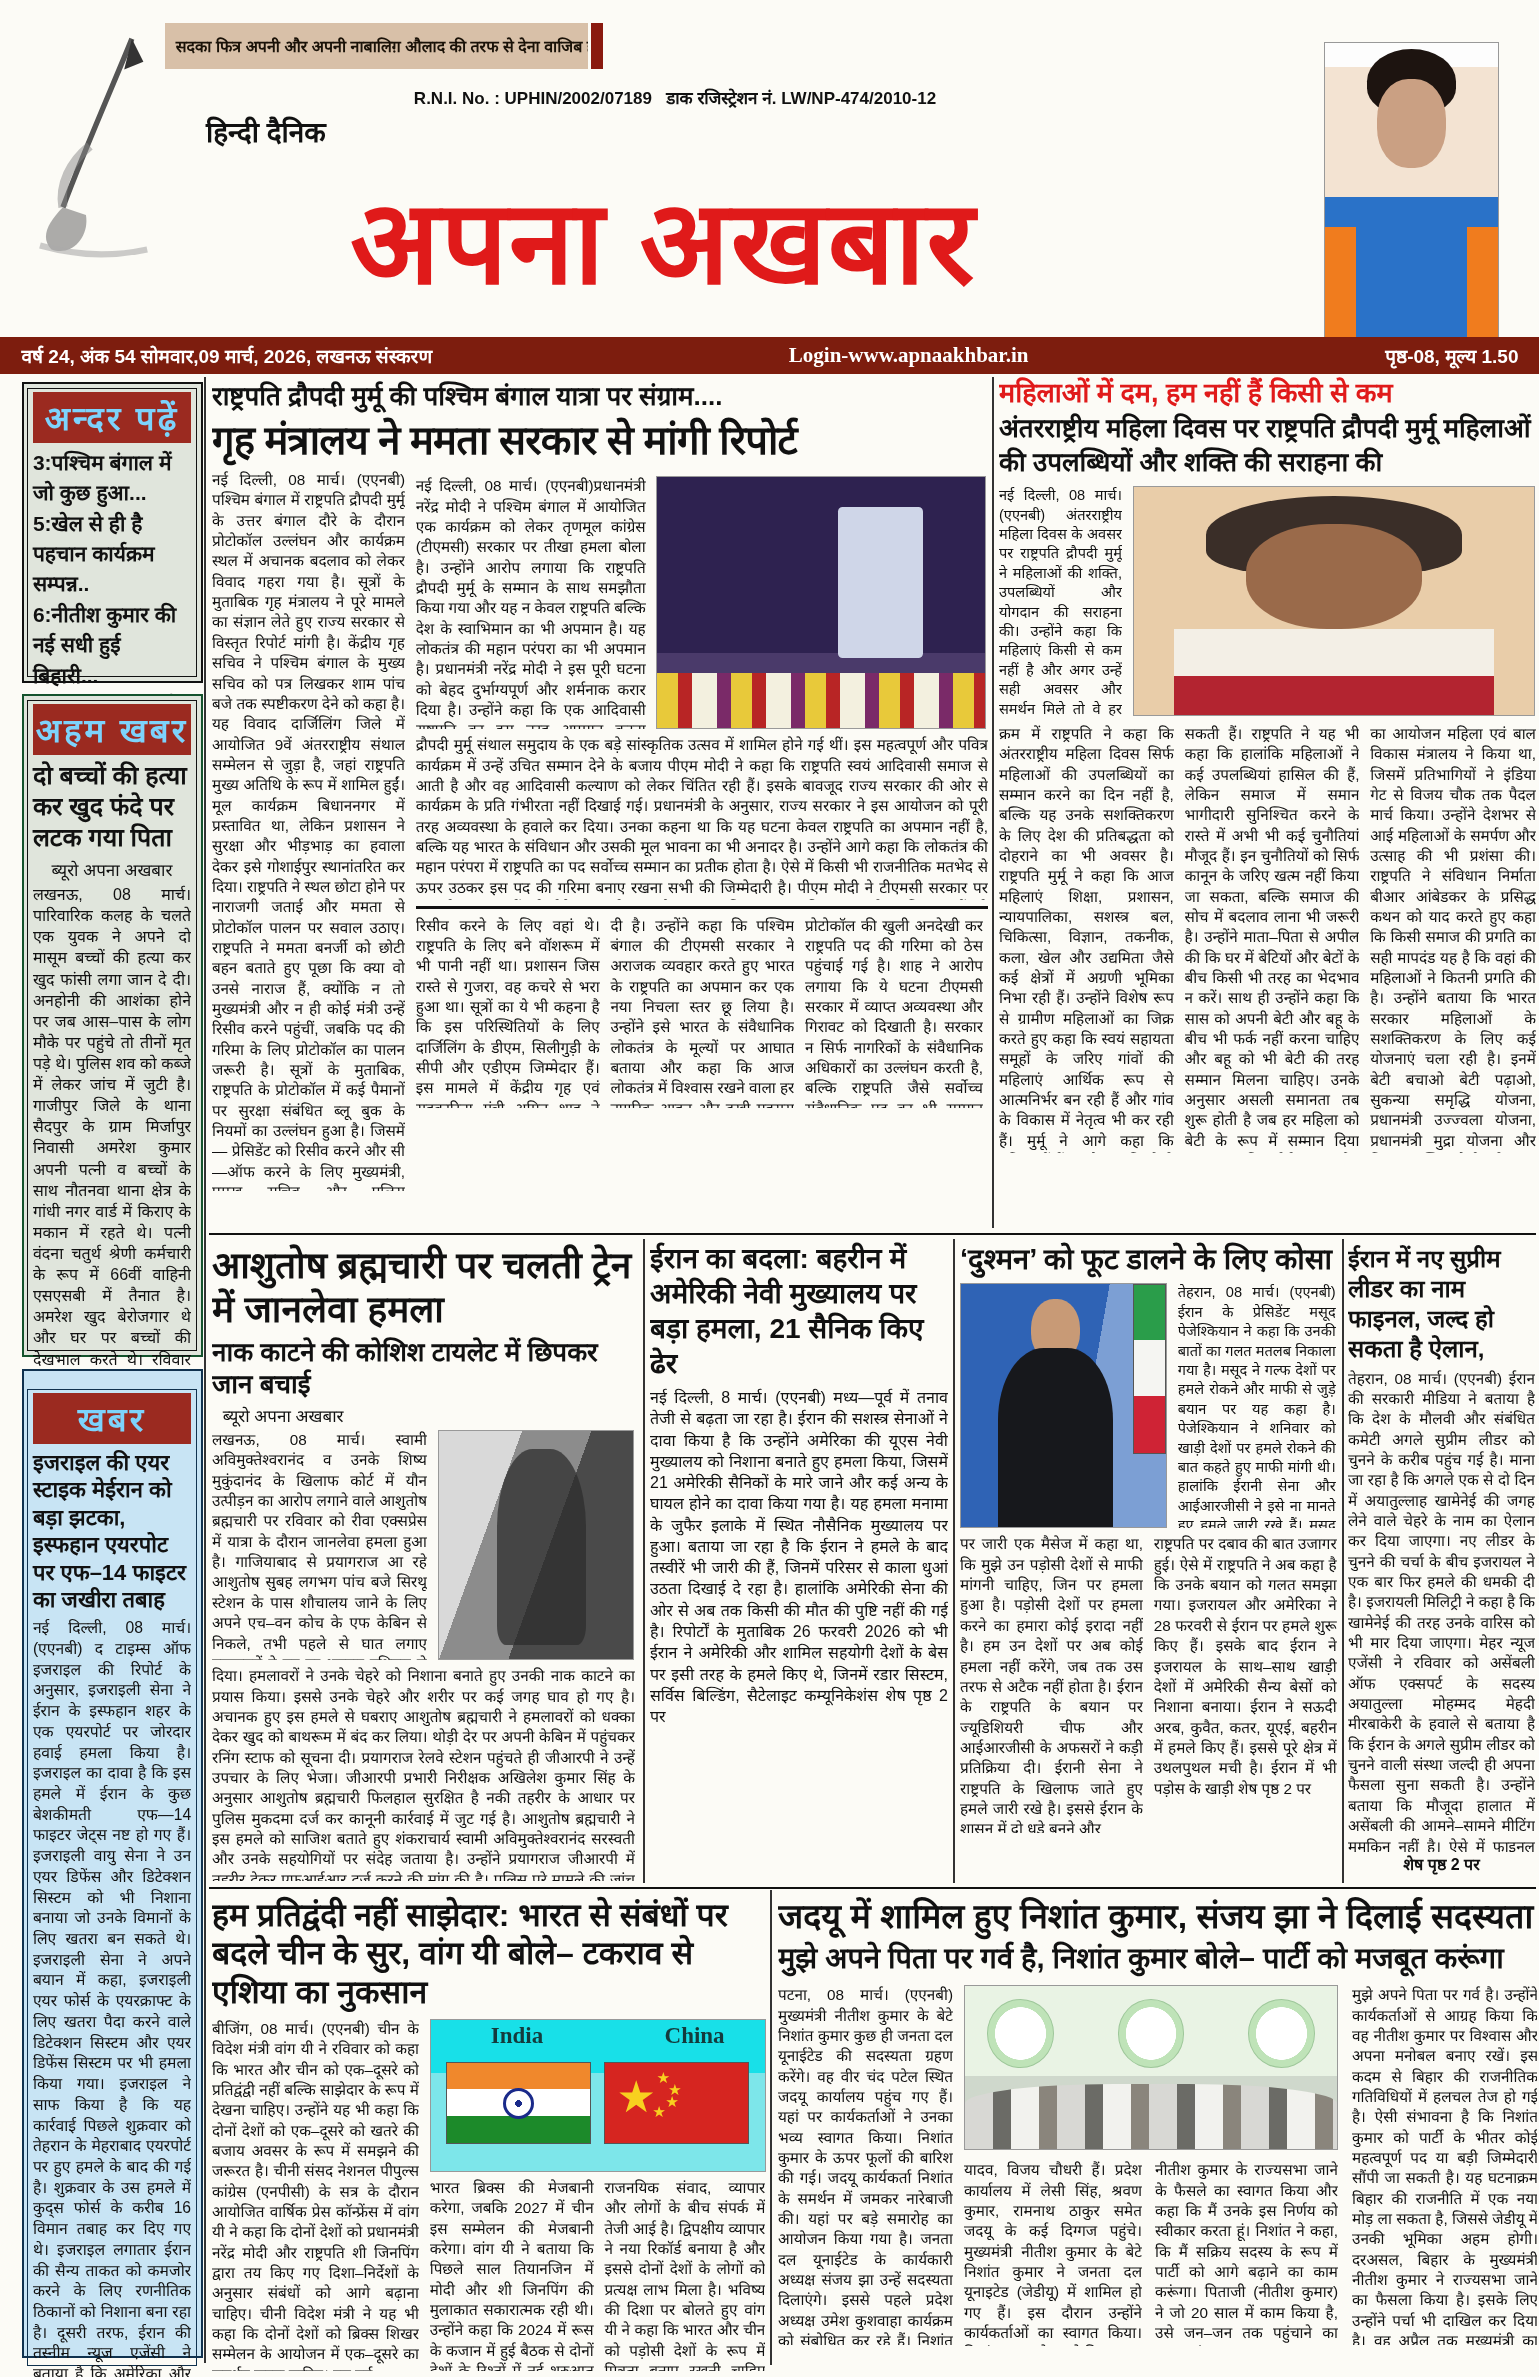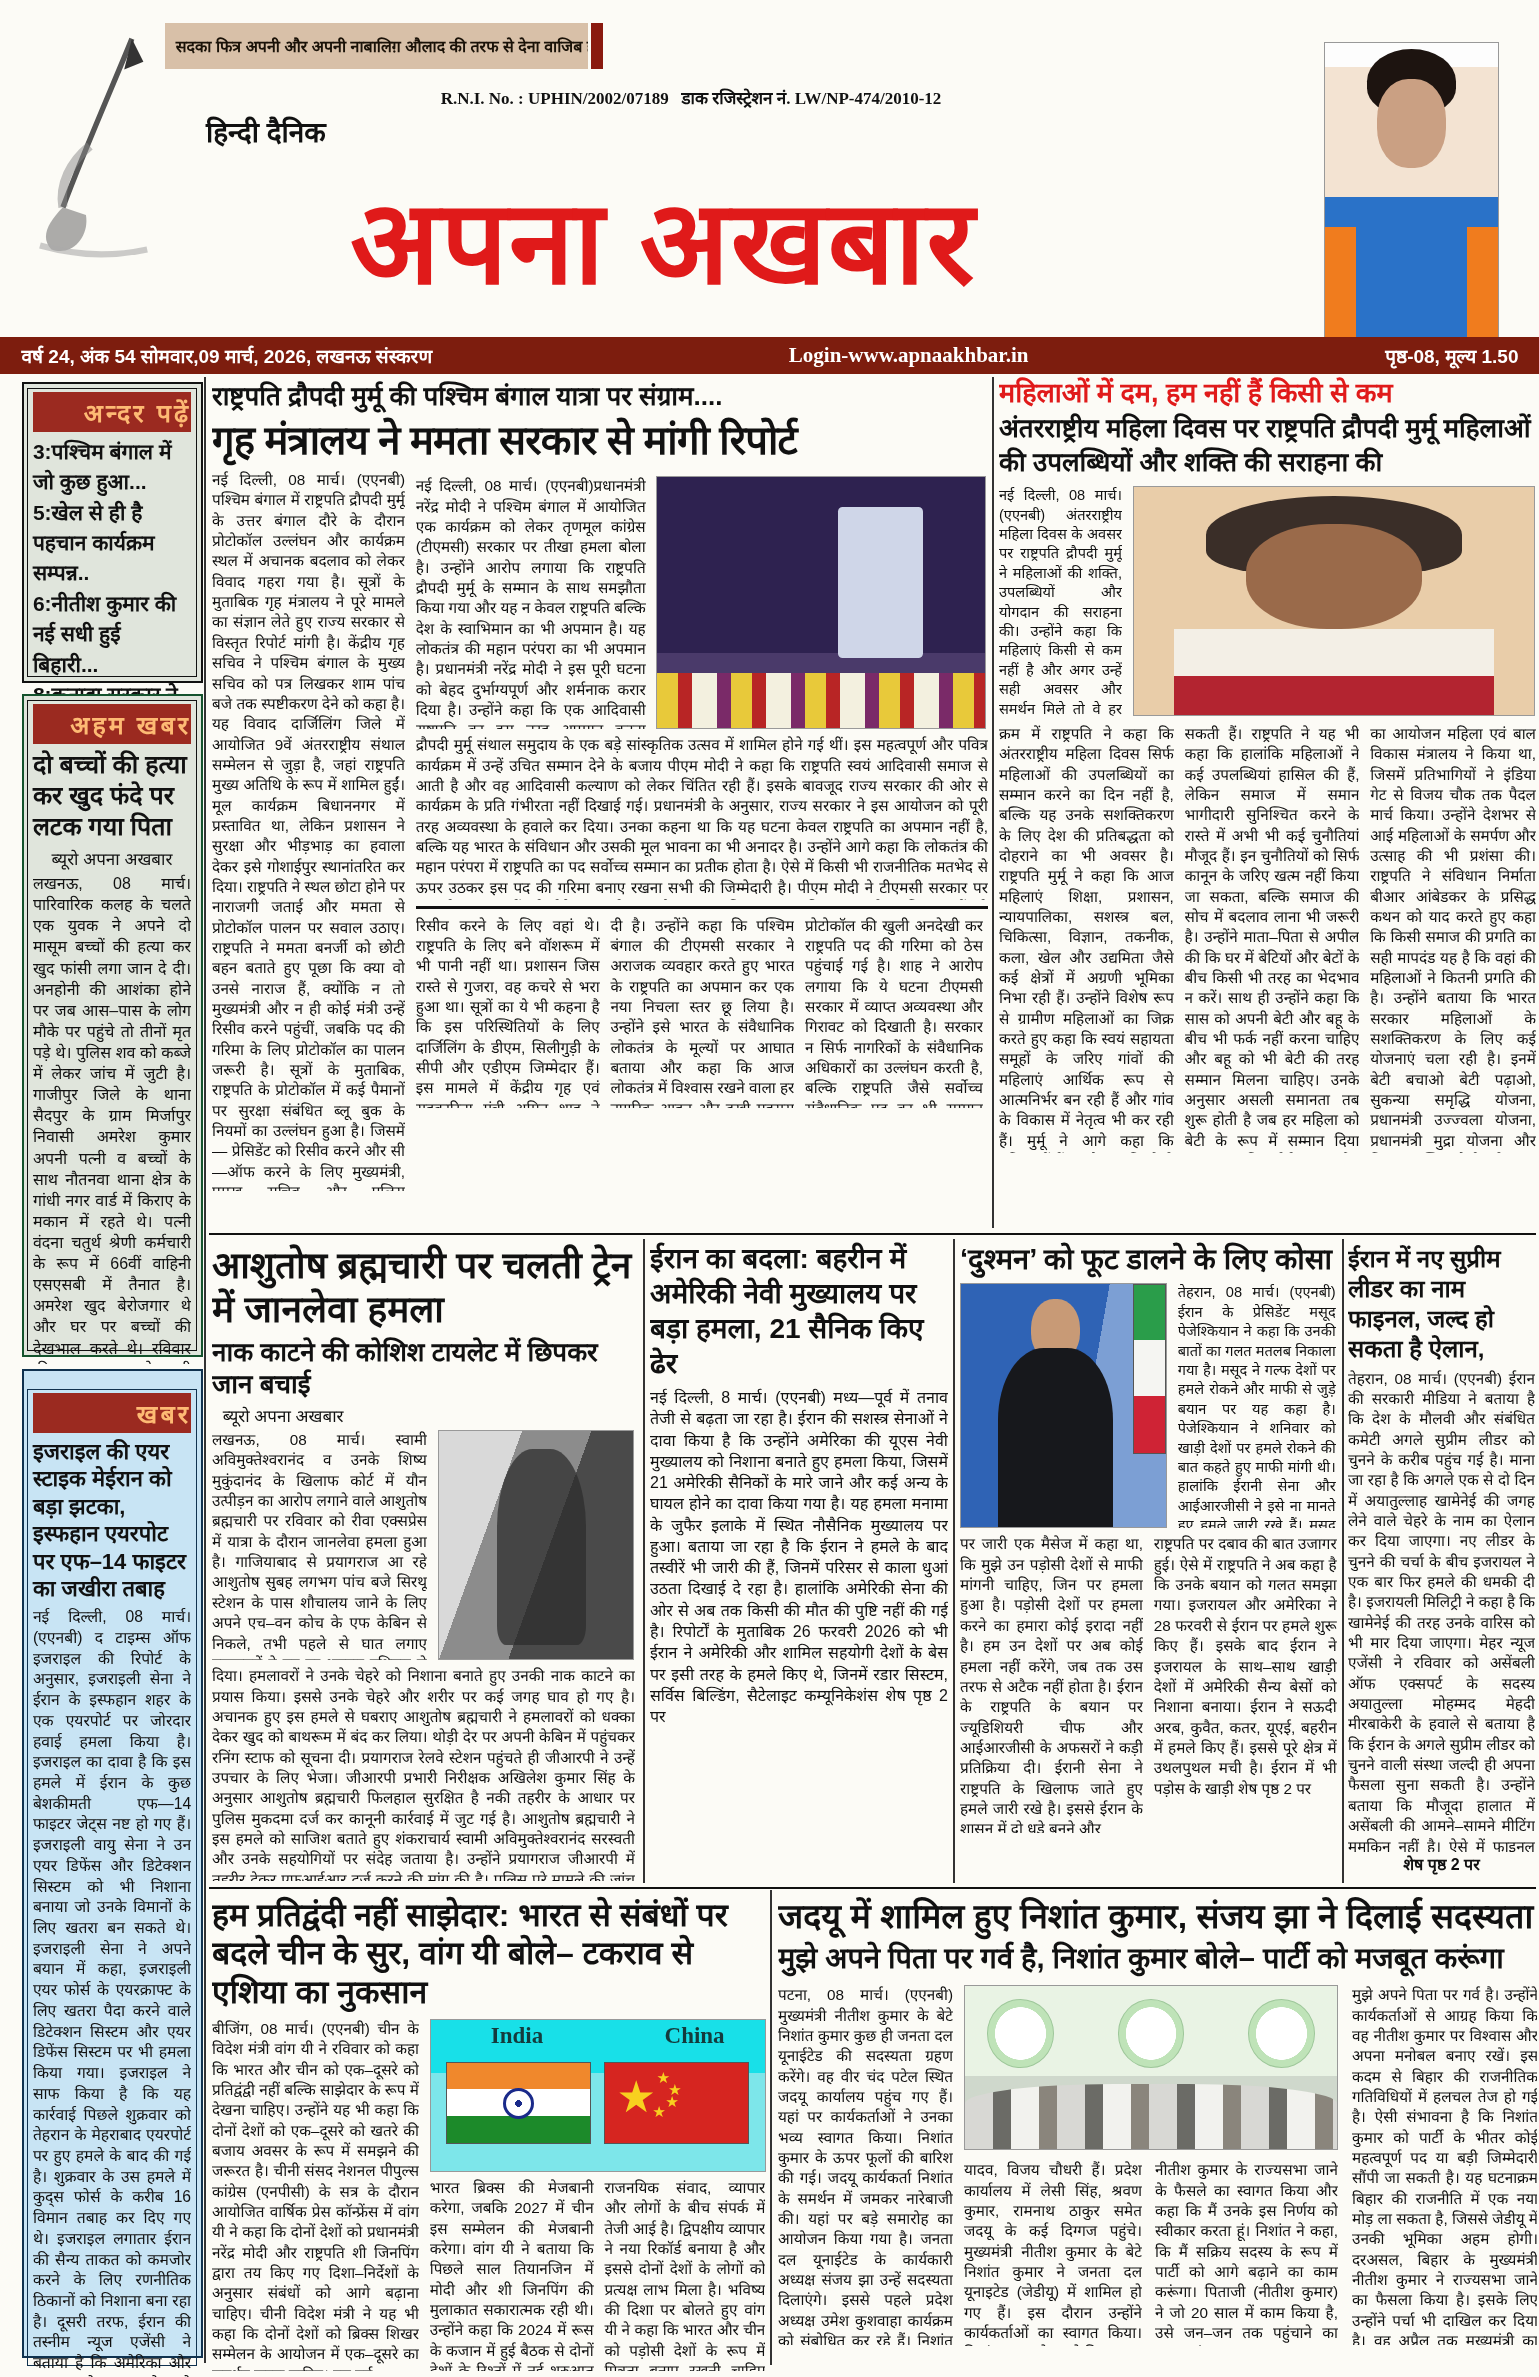--- a/index.html
+++ b/index.html
@@ -4,40 +4,40 @@
 <style>
   * { margin:0; padding:0; box-sizing:border-box; }
   html,body { background:#e8e6e0; }
   body { font-family:"Liberation Sans","DejaVu Sans",sans-serif; }
   #page { position:relative; width:1540px; height:2377px; background:#fcfbf6; margin:0 auto; overflow:hidden; color:#111; }
 
   
   .strip { position:absolute; top:23px; height:46px; background:#d8c0a8; display:flex; align-items:center; padding:0 10.7px; font-weight:bold; font-size:18.4px; color:#1a1208; overflow:hidden; white-space:nowrap; }
   .strip .pg { color:#b01208; font-size:23px; margin-left:4.6px; }
   .strip-divider { position:absolute; top:23px; left:591px; width:12.3px; height:46px; background:#8a1a0f; }
-  .rni { position:absolute; top:86px; left:384px; width:614px; text-align:center; font-family:Liberation Serif, serif; font-weight:bold; font-size:17px; }
+  .rni { position:absolute; top:86px; left:368px; width:614px; text-align:center; font-family:Liberation Sans, sans-serif; font-weight:bold; font-size:17px; }
   .daily { position:absolute; top:112px; left:206px; font-size:28px; font-weight:900; }
   .masthead { position:absolute; top:160px; left:153px; width:1020px; text-align:center; font-size:117px; line-height:165px; font-weight:900; color:#e01a1a; letter-spacing:1.5px; }
   .edition-bar { position:absolute; top:337px; left:0; width:1540px; height:37px; background:#7d1d0e; color:#fff; display:flex; align-items:center; justify-content:space-between; padding:0 21.5px; font-weight:bold; font-size:19px; }
   .edition-bar .mid { font-family:"Liberation Serif","DejaVu Serif",serif; font-size:21px; }
 
   
   .pen-sketch { position:absolute; left:17px; top:31px; width:157px; height:230px; }
 
   
   .photo { position:relative; overflow:hidden; border:0.8px solid #999; }
   .cricketer { position:absolute; left:1324px; top:42px; width:175px; height:299px; background:linear-gradient(#fdfdfd 0 8%, #f3e3d2 8% 52%, #2a72c8 52% 100%); }
   .cricketer .hair { position:absolute; left:24%; top:2%; width:52%; height:22%; background:#1d1410; border-radius:50% 50% 40% 40%; }
   .cricketer .face { position:absolute; left:30%; top:12%; width:40%; height:30%; background:#caa083; border-radius:45%; }
   .cricketer .jersey { position:absolute; left:0; top:62%; width:100%; height:38%; background:linear-gradient(90deg,#f07c1e 0 18%, #2a72c8 18% 82%, #f07c1e 82% 100%); }
 
   
   .sbox { position:absolute; left:21.5px; width:181px; border:2.3px solid #111; background:#e0e5dc; padding:3.8px; }
   .sbox .inner { border:1.5px solid #111; padding:0 4.6px 6.1px 4.6px; }
-  .sbox-head { background:#9b2a20; color:#fdba74; font-weight:900; text-align:right; font-size:25px; padding:3.1px 0; margin:3.1px 0 4.6px 0; letter-spacing:3.1px; }
+  .sbox-head { background:#9b2a20; color:#7dd3fc; font-weight:900; text-align:center; font-size:33px; padding:3.1px 0; margin:3.1px 0 4.6px 0; letter-spacing:3.1px; }
   .sbox.green { border-color:#14532d; }
   .sbox.blue { background:#c8e4f4; }
   .s-item { font-weight:bold; font-size:21px; line-height:1.45; }
   .s-headline { font-weight:900; font-size:23px; line-height:1.25; margin:1.5px 0 4.6px 0; }
   .s-byline { text-align:center; font-size:17px; margin-bottom:3.1px; }
   .s-body { font-size:16px; line-height:1.32; text-align:justify; overflow:hidden; }
 
   
   .story { position:absolute; overflow:hidden; }
   .kicker { font-weight:900; font-size:26px; border-bottom:0; }

